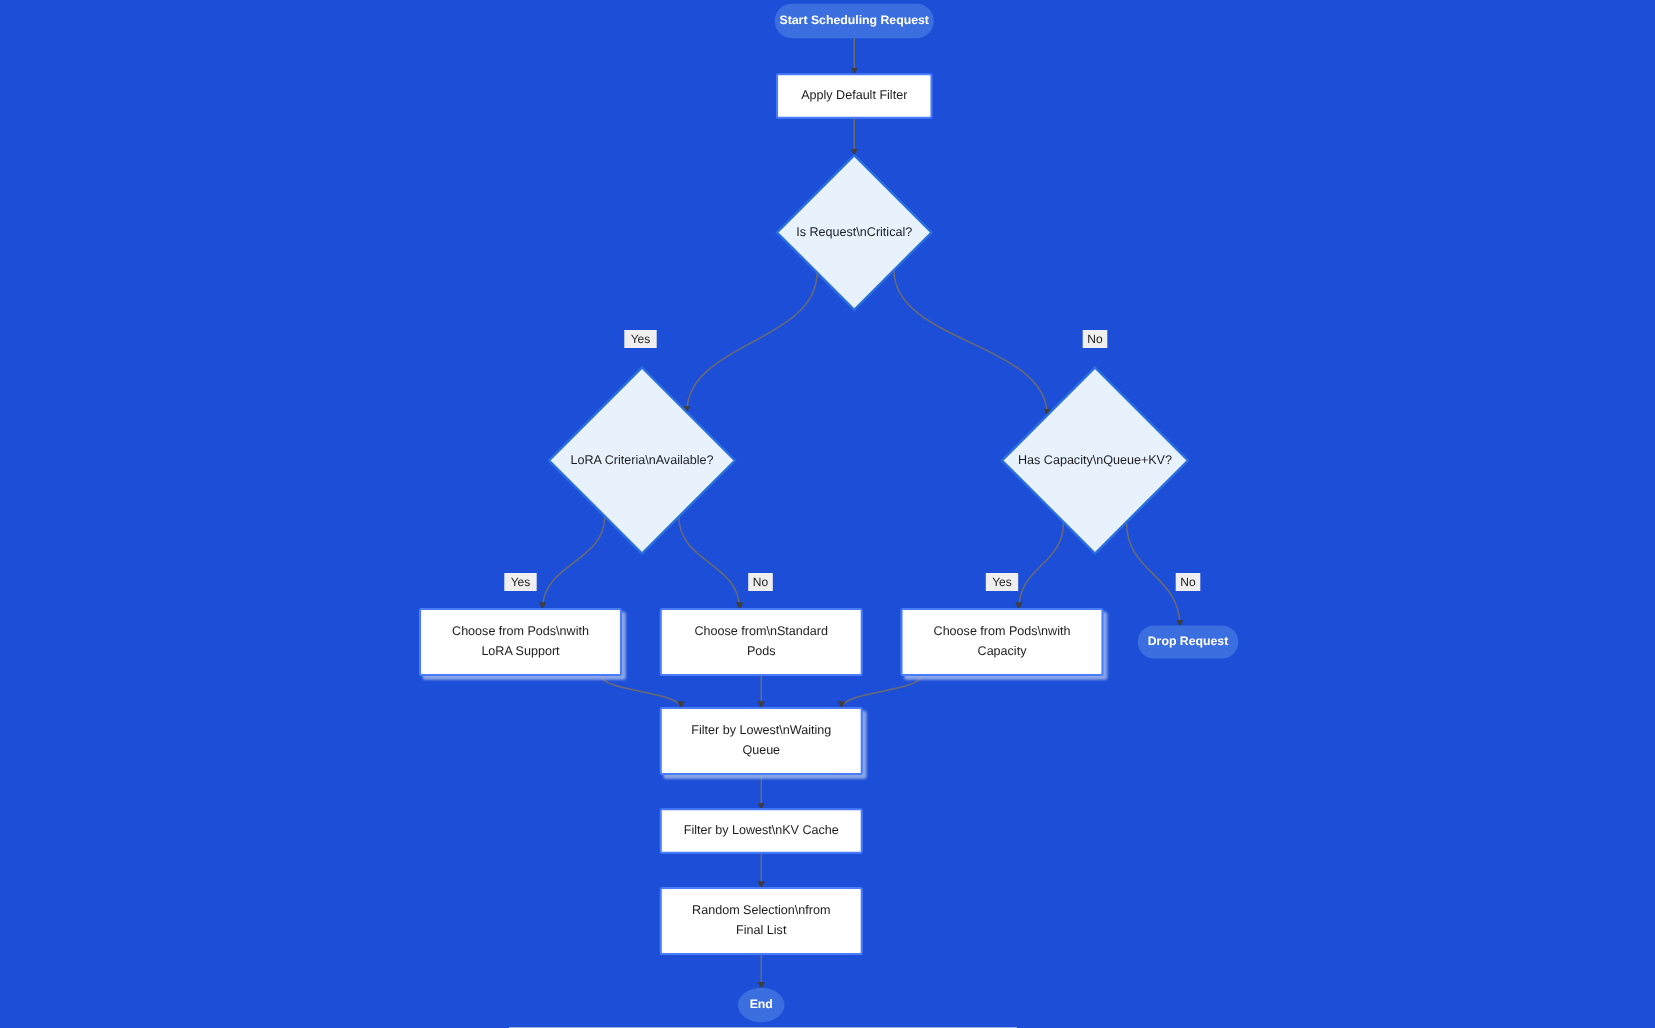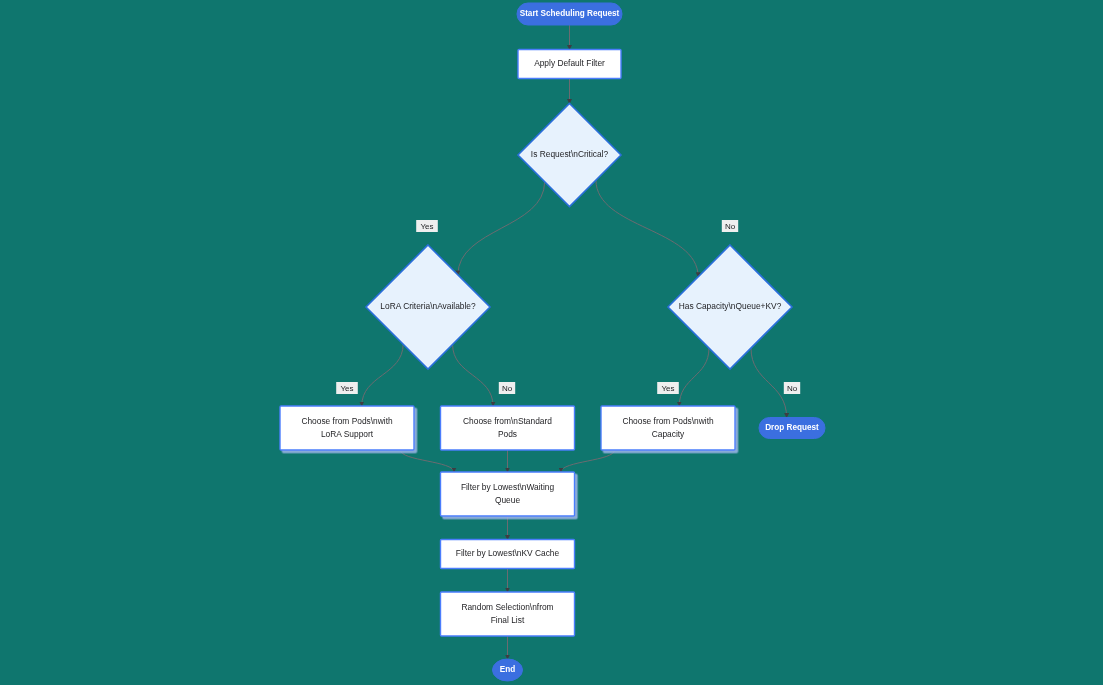--- a/index.html
+++ b/index.html
@@ -10,21 +10,21 @@
   body {
     width: 1103px;
     height: 685px;
     font-family: "Liberation Sans", sans-serif;
     overflow: hidden;
   }
   #flowchart-root {
     position: relative;
     width: 1103px;
     height: 685px;
-    background: #0f766e;
+    background: #1d4ed8;
   }
   svg.diagram {
     display: block;
     width: 1103px;
     height: 685px;
   }
   .node-rect {
     fill: #ffffff;
     stroke: #4a7dfc;
     stroke-width: 1.4;

